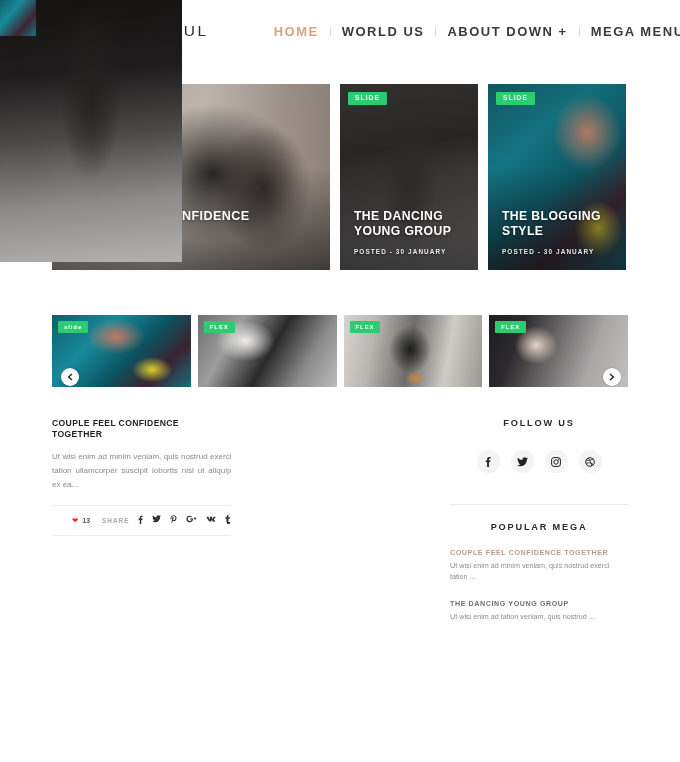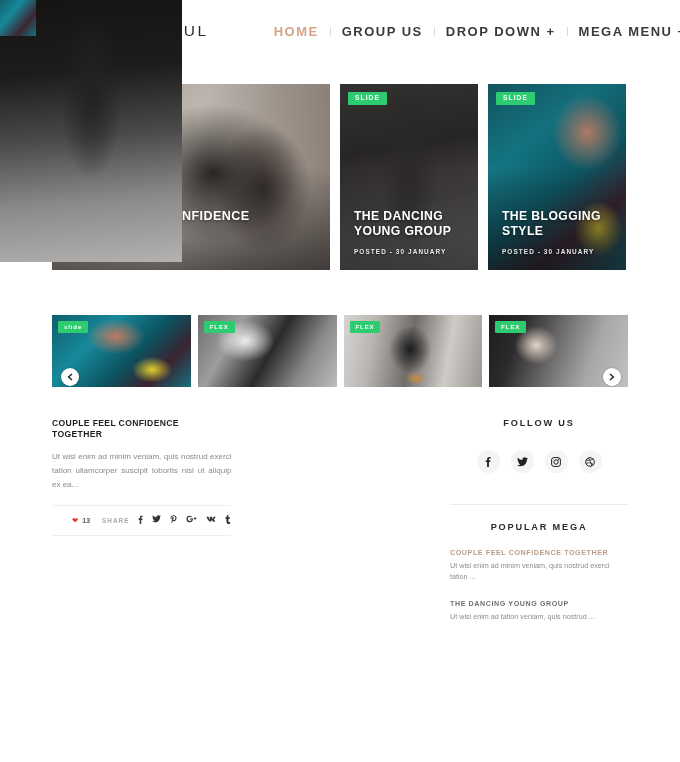--- a/index.html
+++ b/index.html
@@ -150,23 +150,23 @@
             <circle cx="0" cy="0" r="2.1"></circle>
           </g>
         </svg>
       </div>
       <div class="brand-name">BEAUTIFUL</div>
     </div>
 
     <div class="nav">
       <div class="nav-item active">HOME</div>
       <div class="nav-sep"></div>
-      <div class="nav-item">GROUP US</div>
+      <div class="nav-item">WORLD US</div>
       <div class="nav-sep"></div>
-      <div class="nav-item">DROP DOWN +</div>
+      <div class="nav-item">ABOUT DOWN +</div>
       <div class="nav-sep"></div>
       <div class="nav-item">MEGA MENU +</div>
     </div>
 
     <div class="header-social">
       <span class="hs">
           <svg width="6" height="11" viewBox="0 0 6 11">
             <path fill="#333" d="M3.9 11V6h1.4l.2-1.6H3.9V3.3c0-.5.1-.8.8-.8h.9V1.1C5.4 1 4.9 1 4.3 1 3 1 2.1 1.8 2.1 3.2v1.2H.7V6h1.4v5z"></path>
           </svg>
         </span>

